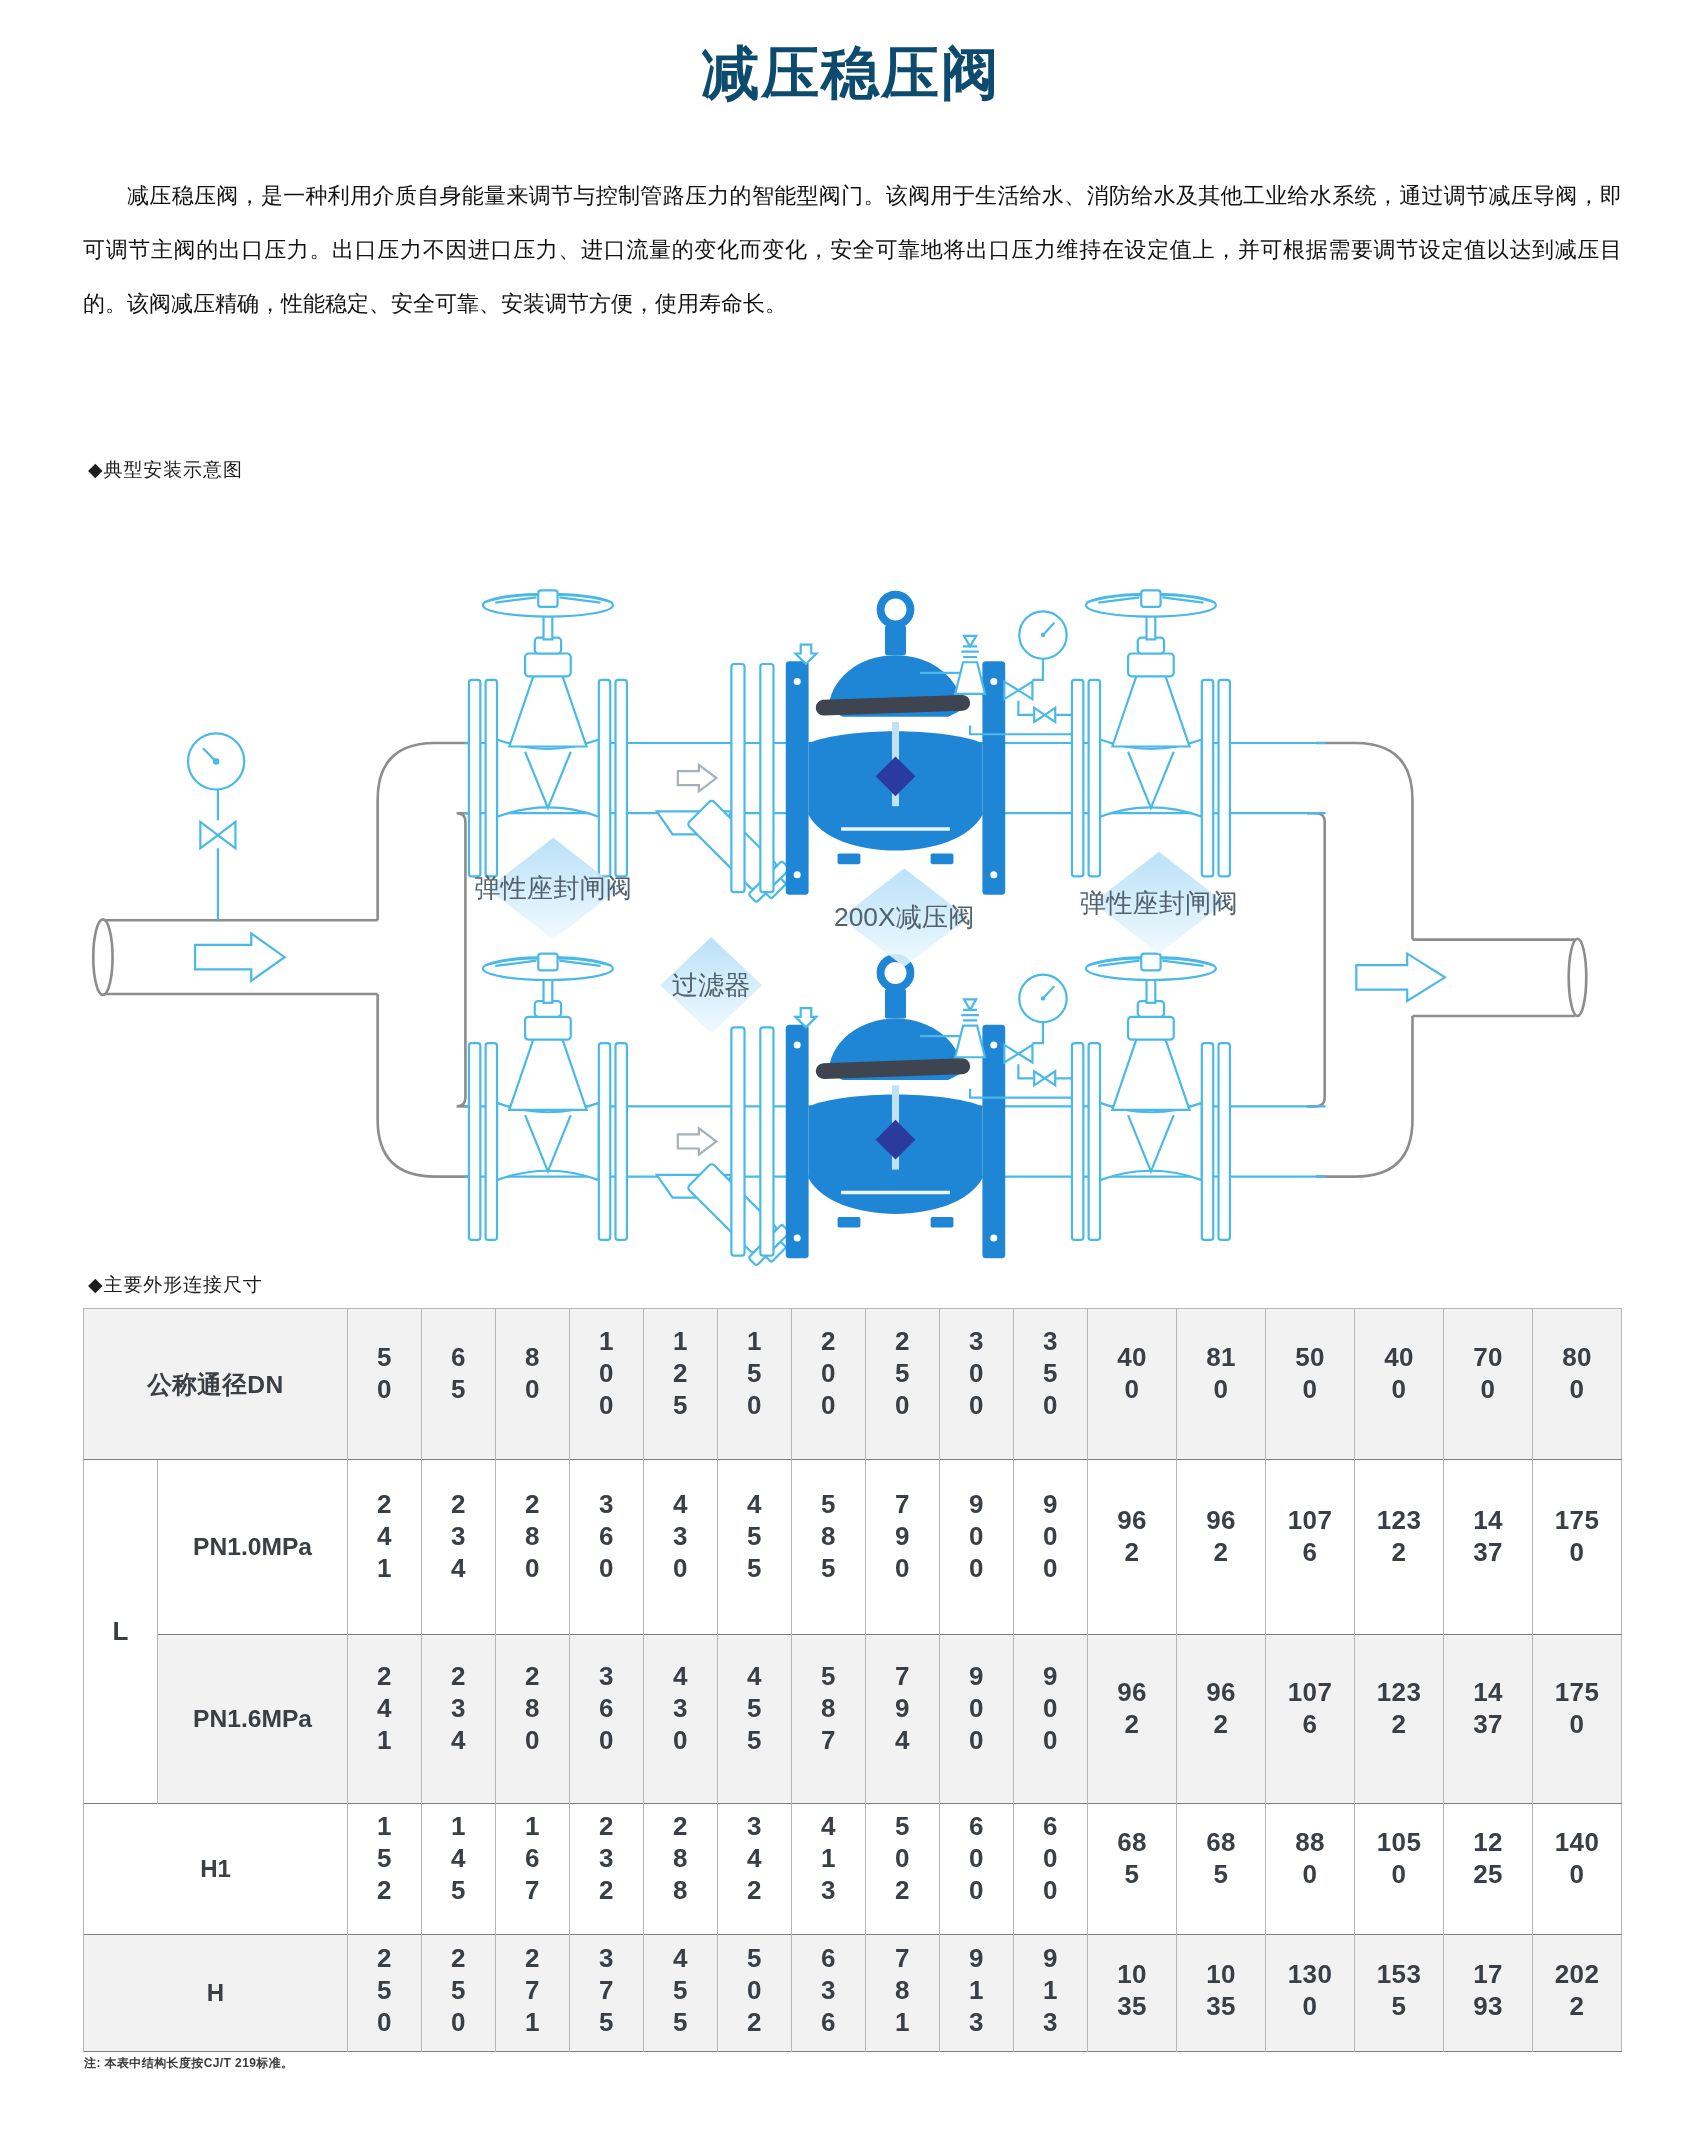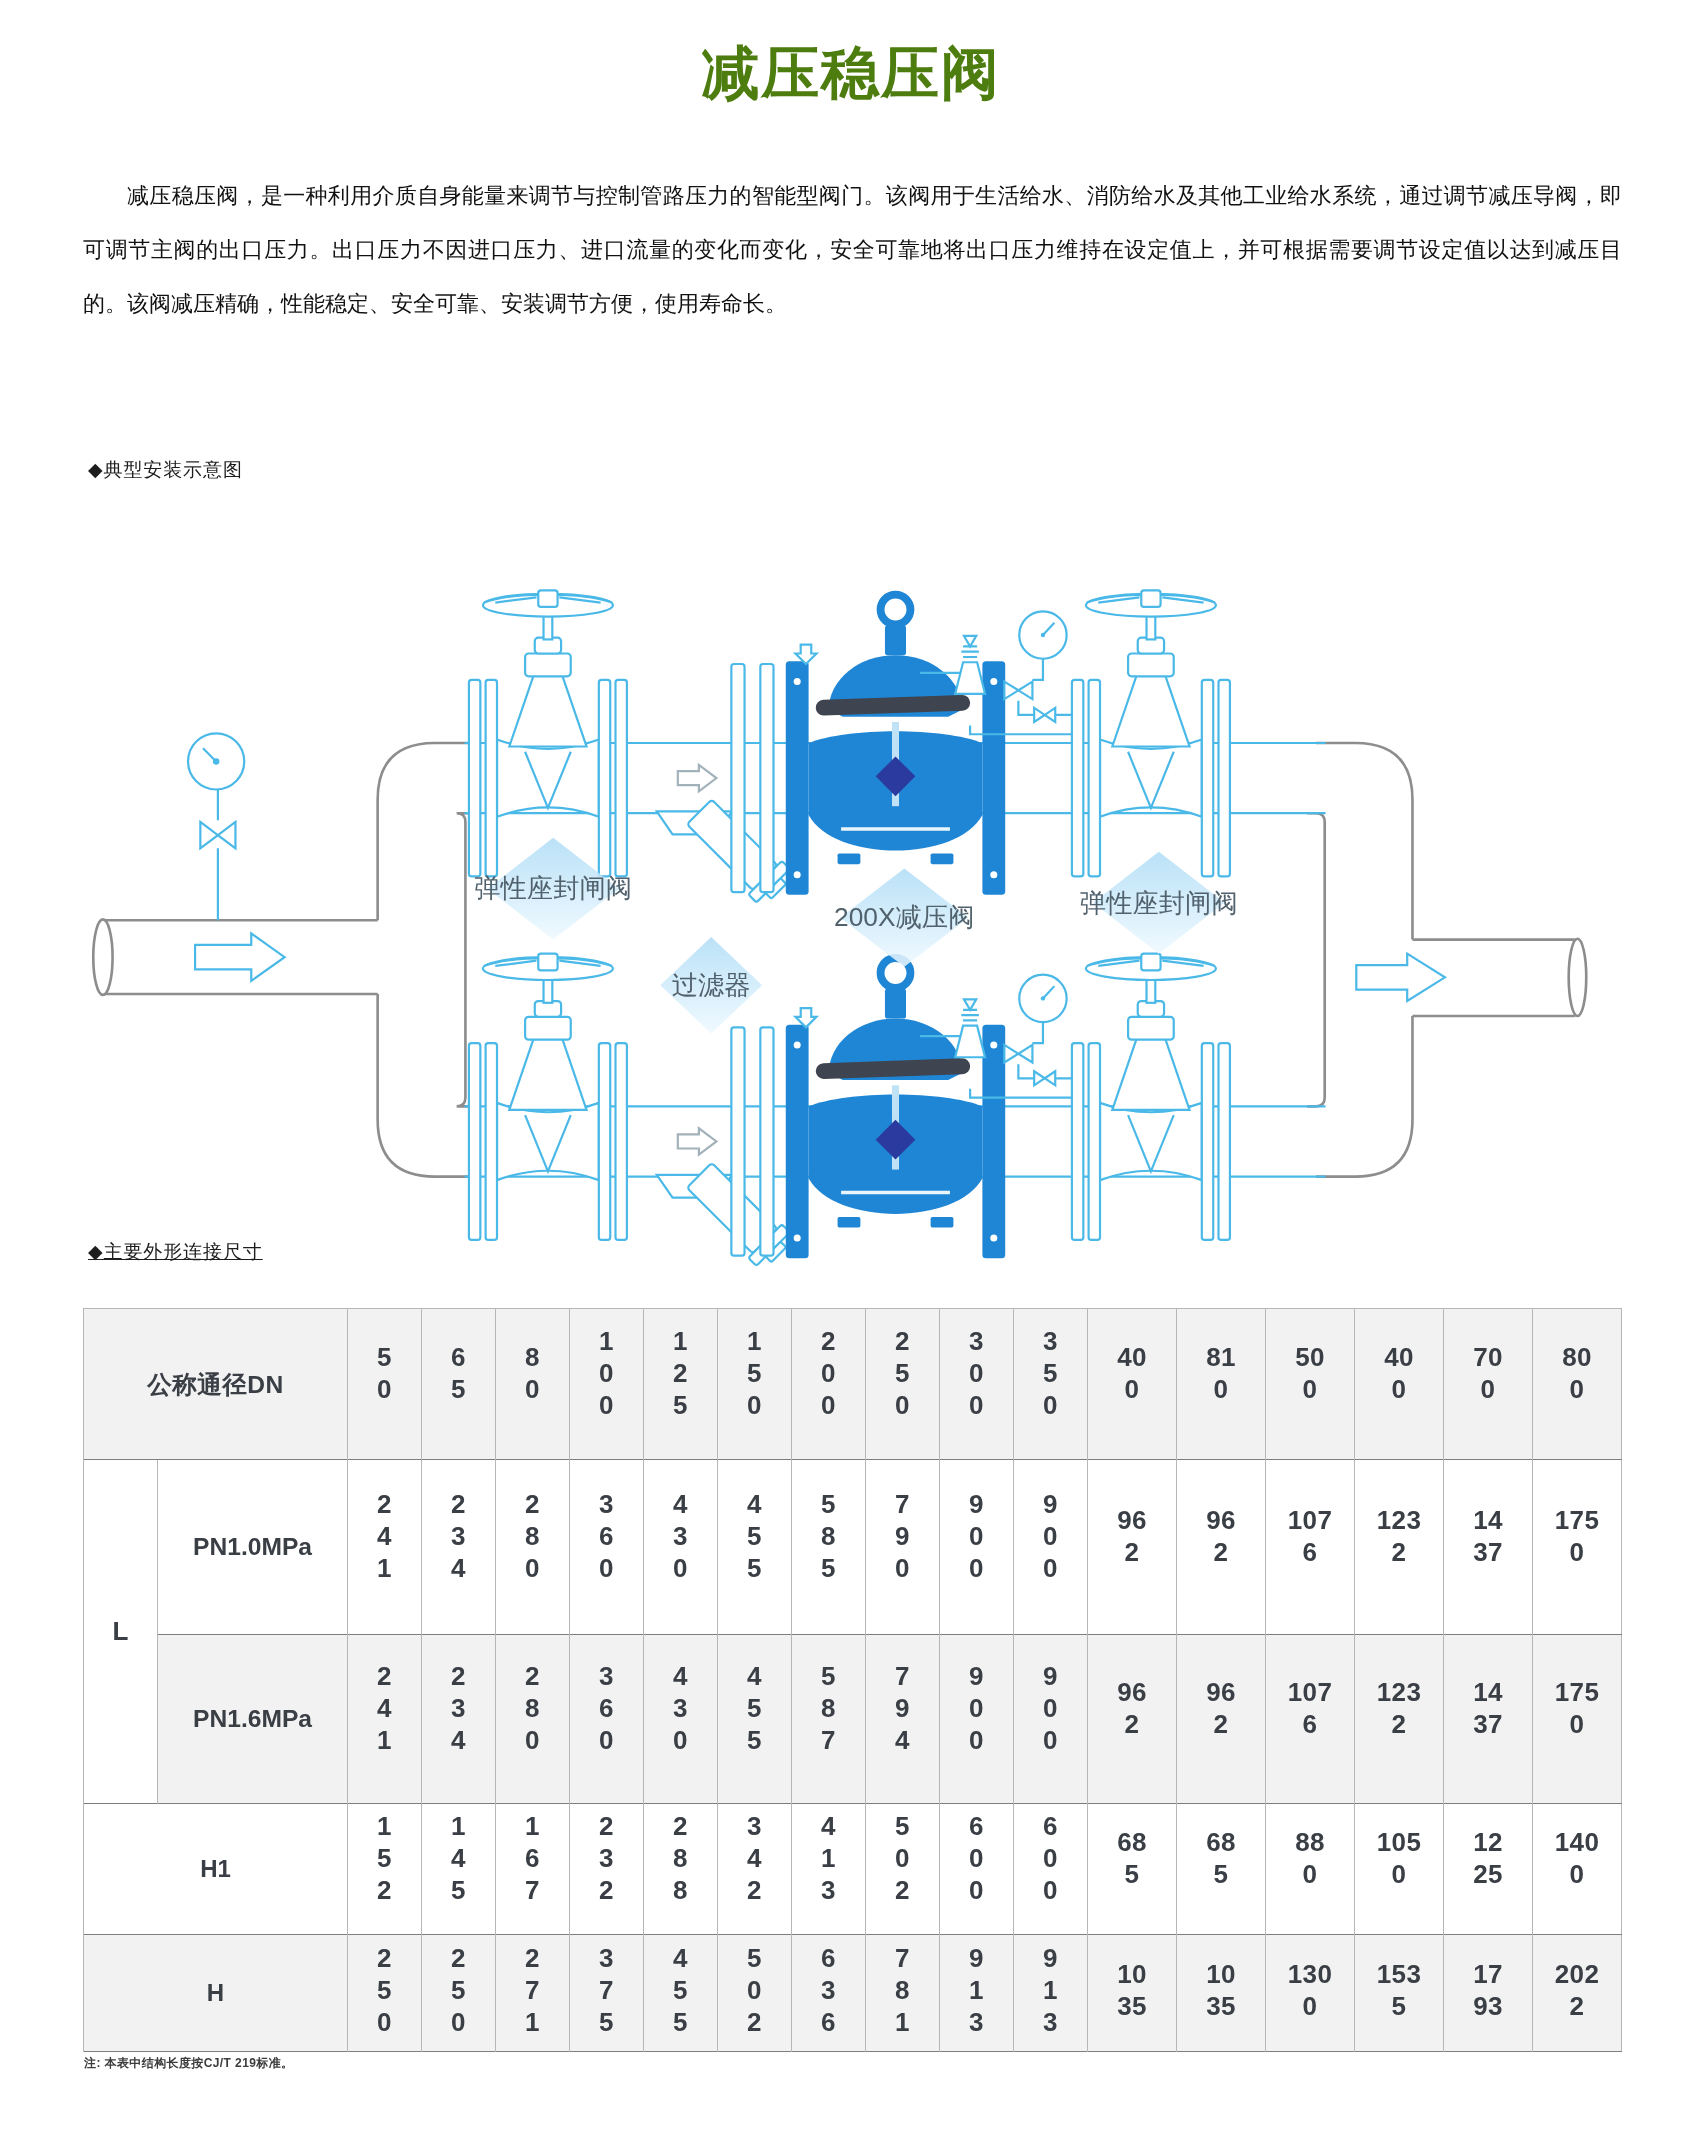--- a/index.html
+++ b/index.html
@@ -3,34 +3,34 @@
 <meta charset="utf-8">
 <style>
   html,body{margin:0;padding:0;}
   body{
     width:1703px;height:2145px;position:relative;background:#ffffff;overflow:hidden;
     font-family:"Liberation Sans","DejaVu Sans",sans-serif;color:#222;
   }
   .page-title{
     position:absolute;top:35px;left:0;width:1702px;text-align:center;
     font-family:"Liberation Serif","DejaVu Serif",serif;font-weight:bold;
-    font-size:58px;color:#4d7c0f;letter-spacing:1.8px;
+    font-size:58px;color:#0c4a6e;letter-spacing:1.8px;
   }
   .intro{
     position:absolute;top:169px;left:83px;width:1539px;
     font-family:"Liberation Serif","DejaVu Serif",serif;
     font-size:22px;line-height:54px;color:#111;text-align:justify;text-indent:2em;
   }
   .sec-heading{
     position:absolute;left:88px;
     font-family:"Liberation Serif","DejaVu Serif",serif;
     font-size:19px;color:#1d1d1d;letter-spacing:0.9px;
   }
   #sec1{top:457px;}
-  #sec2{top:1239px;text-decoration:underline;}
+  #sec2{top:1272px;}
   #diagram{position:absolute;left:88px;top:527px;}
 
   table.dims{
     position:absolute;left:83px;top:1308px;width:1533px;
     border-collapse:collapse;table-layout:fixed;
     border:0.9px solid #b6b6b6;border-bottom:1.8px solid #7e7e7e;
   }
   .dims td,.dims th{
     border-left:0.9px solid #b6b6b6;text-align:center;vertical-align:middle;
     font-weight:bold;color:#3a3e45;padding:0;

